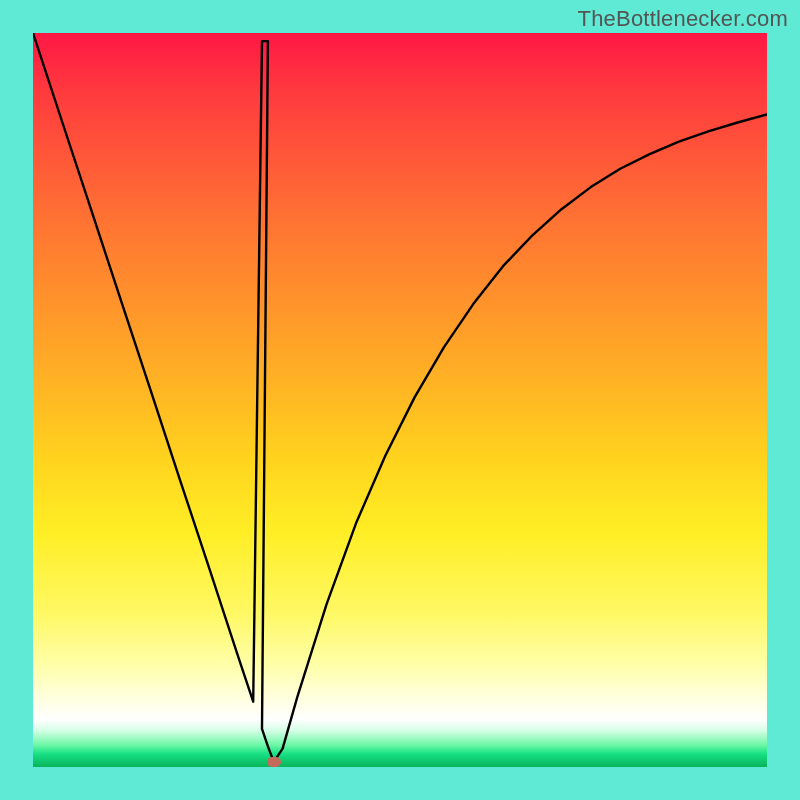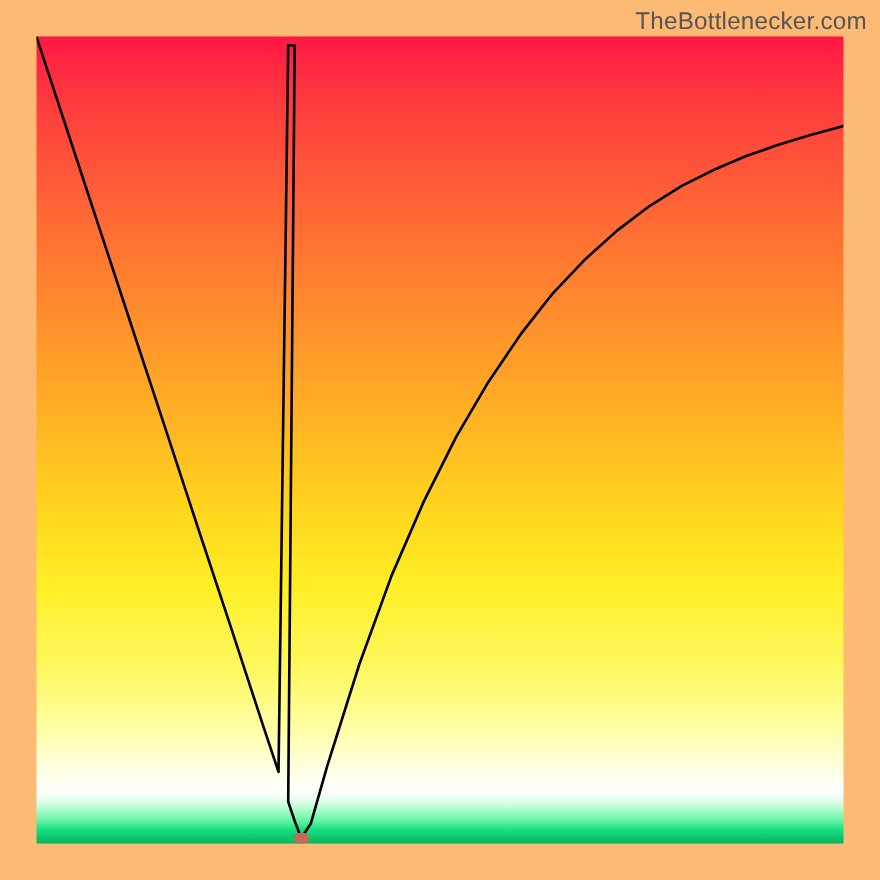--- a/index.html
+++ b/index.html
@@ -7,21 +7,21 @@
     padding: 0;
     width: 800px;
     height: 800px;
     overflow: hidden;
     font-family: Arial, Helvetica, sans-serif;
   }
   .frame {
     position: relative;
     width: 800px;
     height: 800px;
-    background: #fdba74;
+    background: #5eead4;
   }
   .plot-area {
     position: absolute;
     left: 33px;
     top: 33px;
     width: 734px;
     height: 734px;
     overflow: hidden;
   }
   .gradient-bg {

